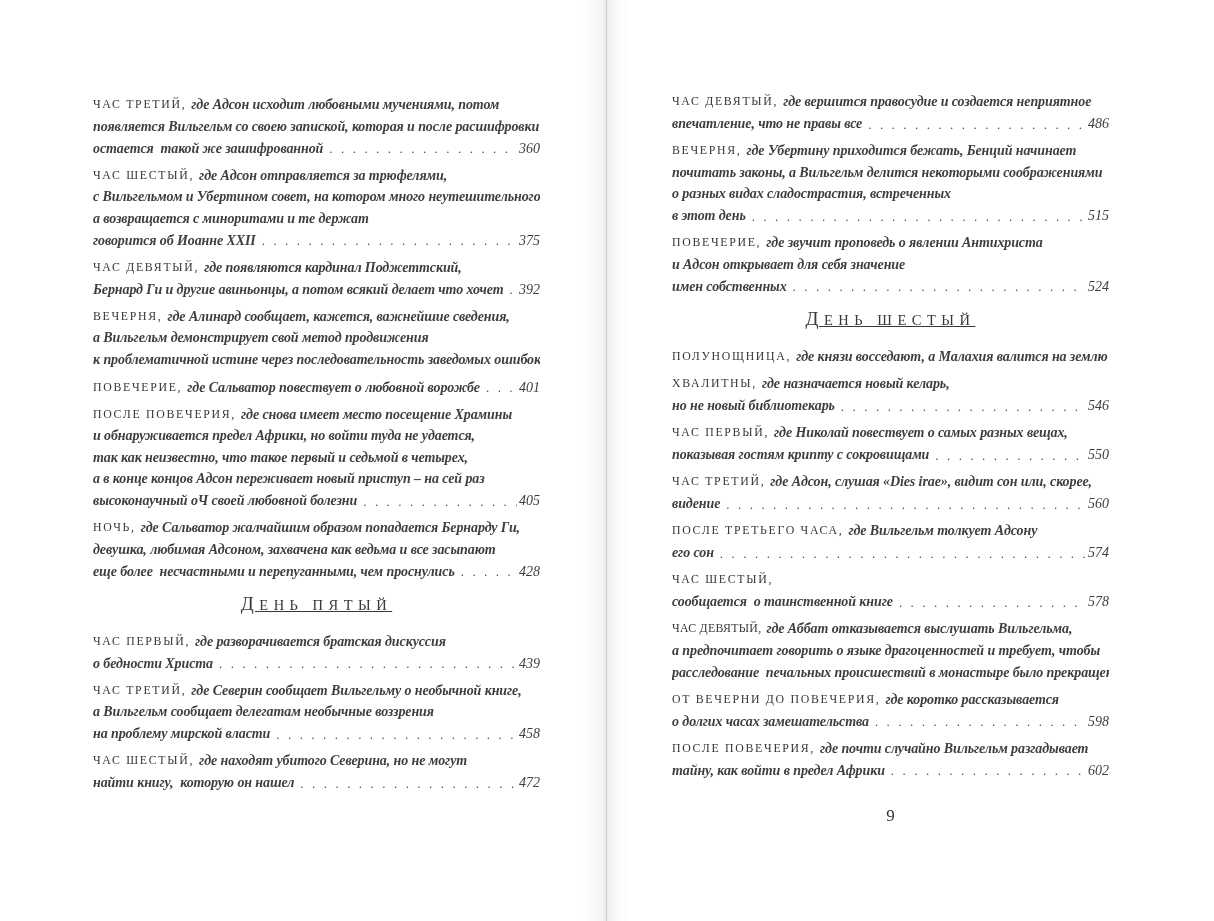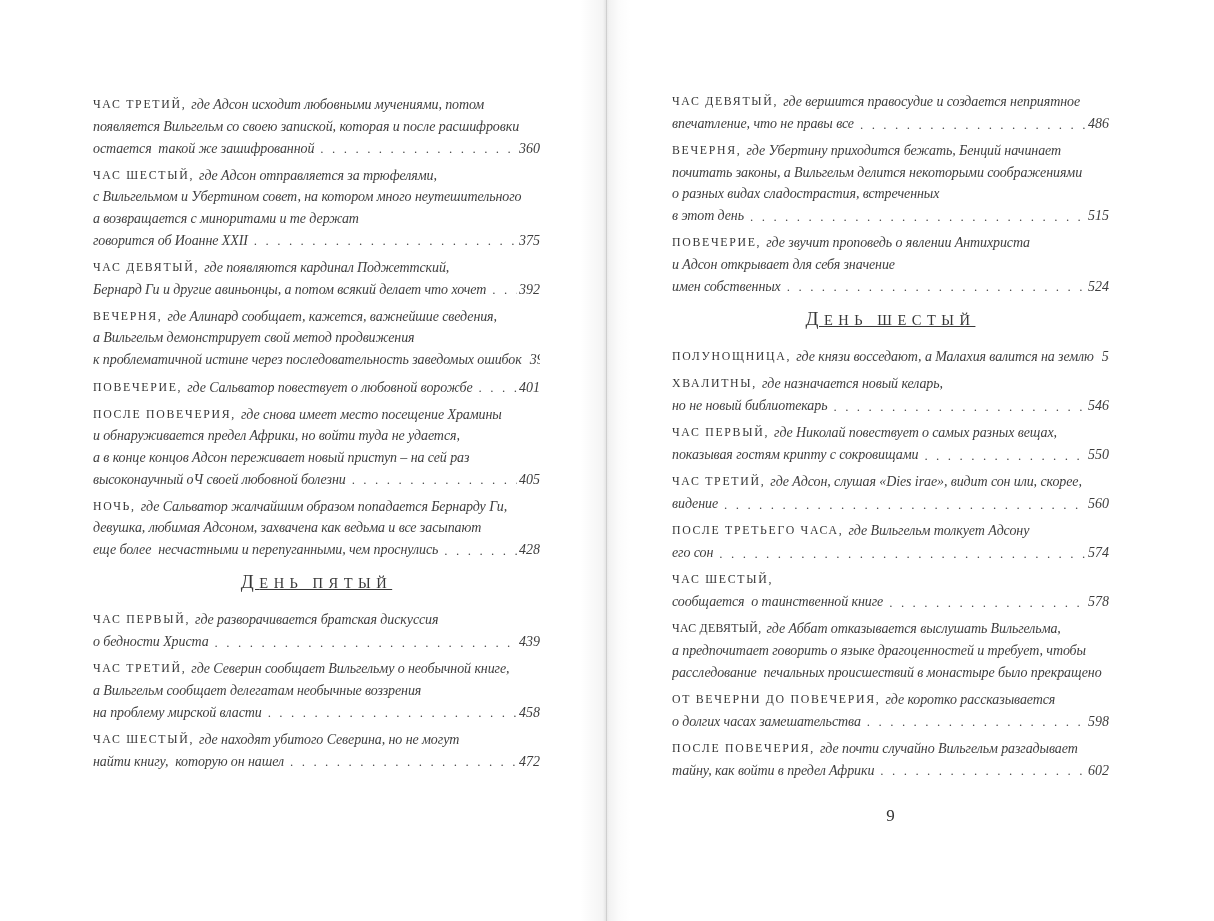--- a/index.html
+++ b/index.html
@@ -51,20 +51,21 @@
     margin-right: 5px;
   }
   .entry.tight .label { letter-spacing: 0.3px; }
 
   .txt {
     flex: 0 0 auto;
     font-style: italic;
     font-size: 14px;
     letter-spacing: -0.1px;
     color: #3e3e3e;
+    font-weight: bold;
   }
 
   .dots {
     flex: 1 1 auto;
     min-width: 0;
     overflow: hidden;
     margin: 0 2px 0 6px;
   }
   .dots::after {
     content: ". . . . . . . . . . . . . . . . . . . . . . . . . . . . . . . . . . . . . . . . . . . . . . . . . . . . . . . . . . . .";
@@ -125,20 +126,21 @@
         <div class="line"><span class="label">ВЕЧЕРНЯ,</span><span class="txt">где Алинард сообщает, кажется, важнейшие сведения,</span></div>
         <div class="line"><span class="txt">а Вильгельм демонстрирует свой метод продвижения</span></div>
         <div class="line line-last"><span class="txt">к проблематичной истине через последовательность заведомых ошибок</span><span class="dots"></span><span class="pg">394</span></div>
       </div>
       <div class="entry">
         <div class="line line-last"><span class="label">ПОВЕЧЕРИЕ,</span><span class="txt">где Сальватор повествует о любовной ворожбе</span><span class="dots"></span><span class="pg">401</span></div>
       </div>
       <div class="entry">
         <div class="line"><span class="label">ПОСЛЕ ПОВЕЧЕРИЯ,</span><span class="txt">где снова имеет место посещение Храмины</span></div>
         <div class="line"><span class="txt">и обнаруживается предел Африки, но войти туда не удается,</span></div>
+        <div class="line"><span class="txt">так как неизвестно, что такое первый и седьмой в четырех,</span></div>
         <div class="line"><span class="txt">а в конце концов Адсон переживает новый приступ – на сей раз</span></div>
         <div class="line line-last"><span class="txt">высоконаучный оЧ своей любовной болезни</span><span class="dots"></span><span class="pg">405</span></div>
       </div>
       <div class="entry">
         <div class="line"><span class="label">НОЧЬ,</span><span class="txt">где Сальватор жалчайшим образом попадается Бернарду Ги,</span></div>
         <div class="line"><span class="txt">девушка, любимая Адсоном, захвачена как ведьма и все засыпают</span></div>
         <div class="line line-last"><span class="txt">еще более  несчастными и перепуганными, чем проснулись</span><span class="dots"></span><span class="pg">428</span></div>
       </div>
       <div class="heading">День пятый</div>
       <div class="entry">

